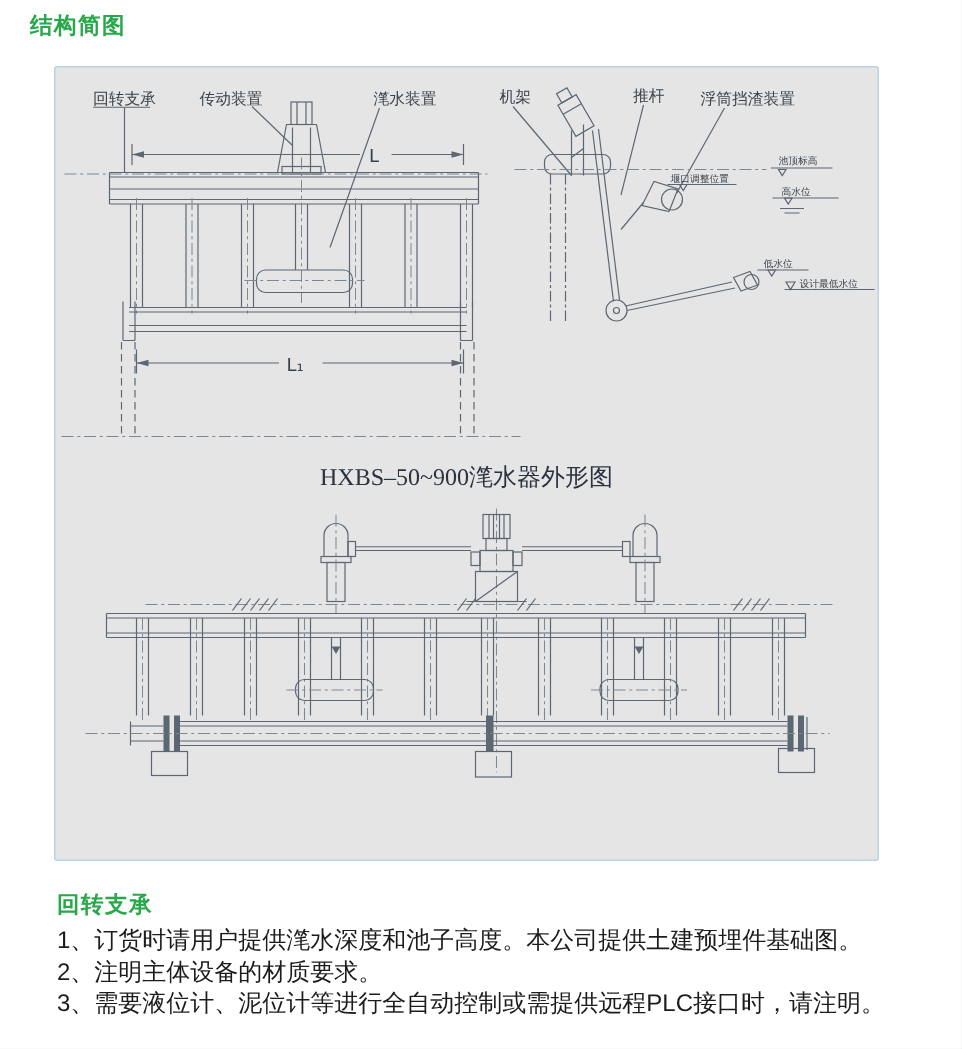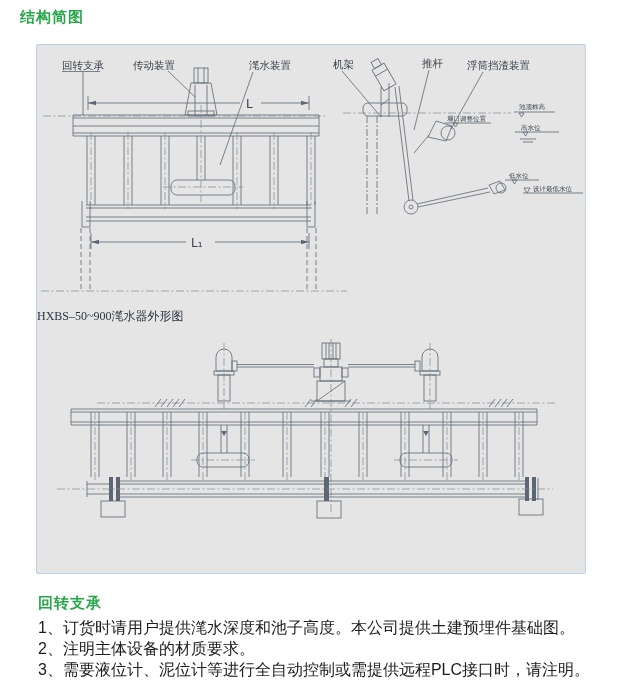--- a/index.html
+++ b/index.html
@@ -6,23 +6,23 @@
   body{width:641px;height:699px;position:relative;overflow:hidden;
        font-family:"Liberation Sans","DejaVu Sans",sans-serif;}
   .sec-title{position:absolute;font-size:15px;font-weight:bold;color:#28a74b;letter-spacing:1px;}
   #title-struct{left:20px;top:8px;}
   #title-order{left:38px;top:594px;}
   .panel{position:absolute;left:36px;top:44px;width:548px;height:528px;
          background:#e5e5e5;border:1px solid #b9d3e8;border-radius:2px;}
   .panel svg{position:absolute;left:0;display:block;}
   #svg-d1{top:2px;}
   #svg-d2{top:292px;}
-  .caption{position:absolute;left:0;width:100%;
+  .caption{position:absolute;left:0;width:100%;text-align:center;
            font-family:"Liberation Serif","DejaVu Serif",serif;
-           font-size:12px;color:#2b3340;}
+           font-size:16px;color:#2b3340;}
   #caption1{top:263px;}
   #caption2{top:502px;}
   .notes{position:absolute;left:38px;top:617px;width:570px;}
   .notes .item{font-size:16px;color:#1c1c1c;line-height:21px;white-space:nowrap;}
   
   .draw{stroke:#5c6773;stroke-width:0.8;fill:none;}
   .cl{stroke:#7c8994;stroke-width:0.7;stroke-dasharray:8 2.5 2 2.5;fill:none;}
   .dash{stroke-dasharray:5 3;}
   .wall{stroke-dasharray:7 2 2 2;}
   .lbl{fill:#39424b;stroke:none;font-size:10.5px;font-family:"Liberation Sans","DejaVu Sans",sans-serif;}

